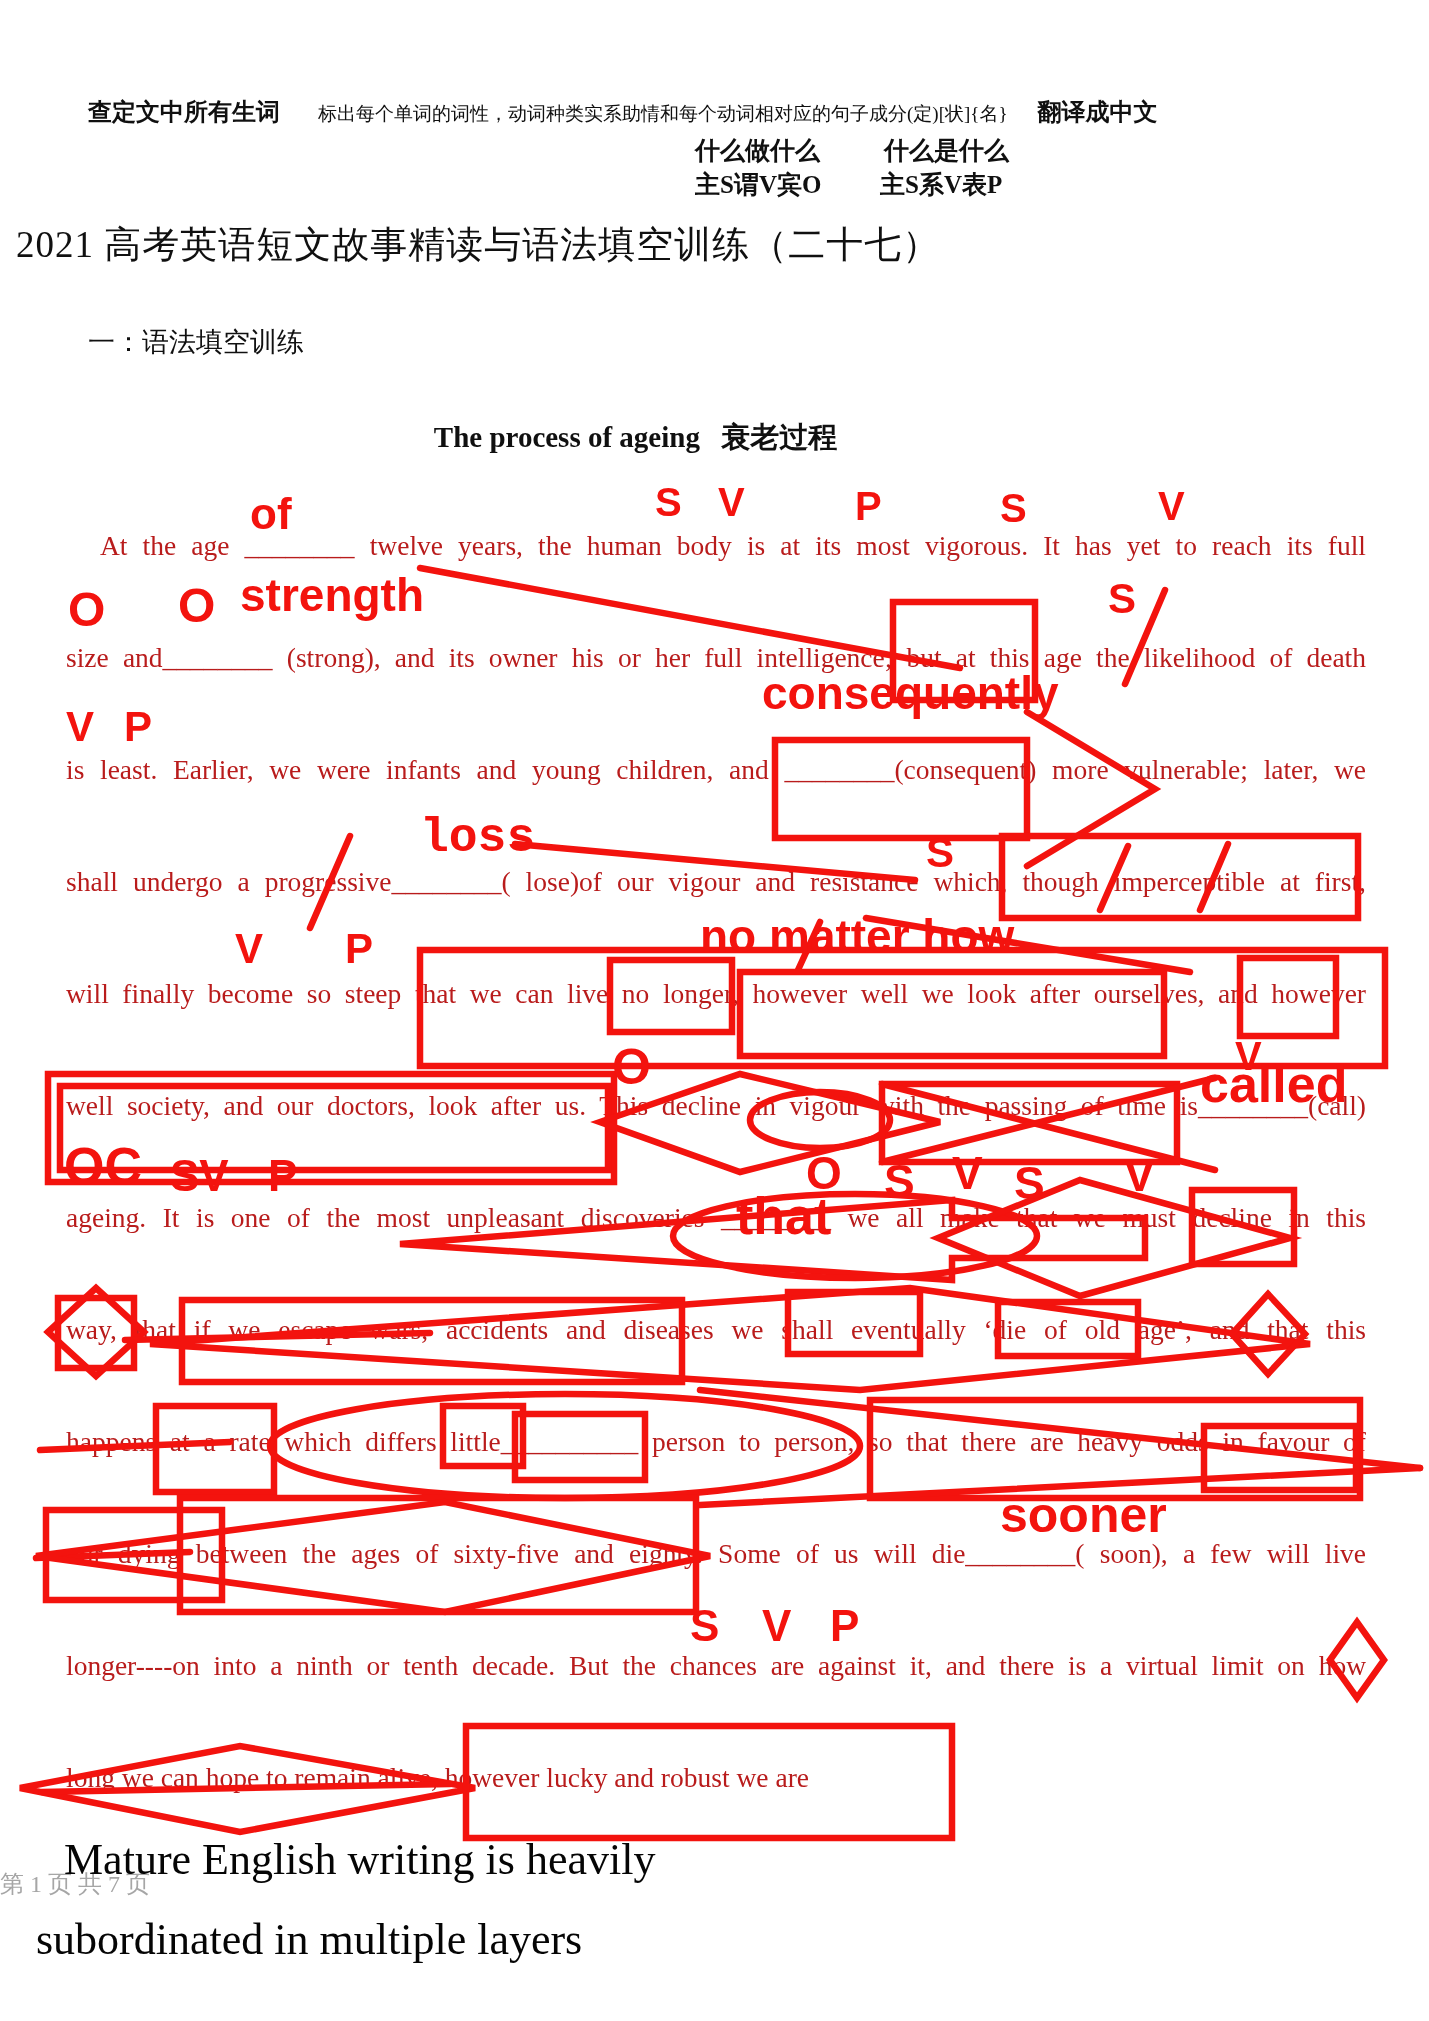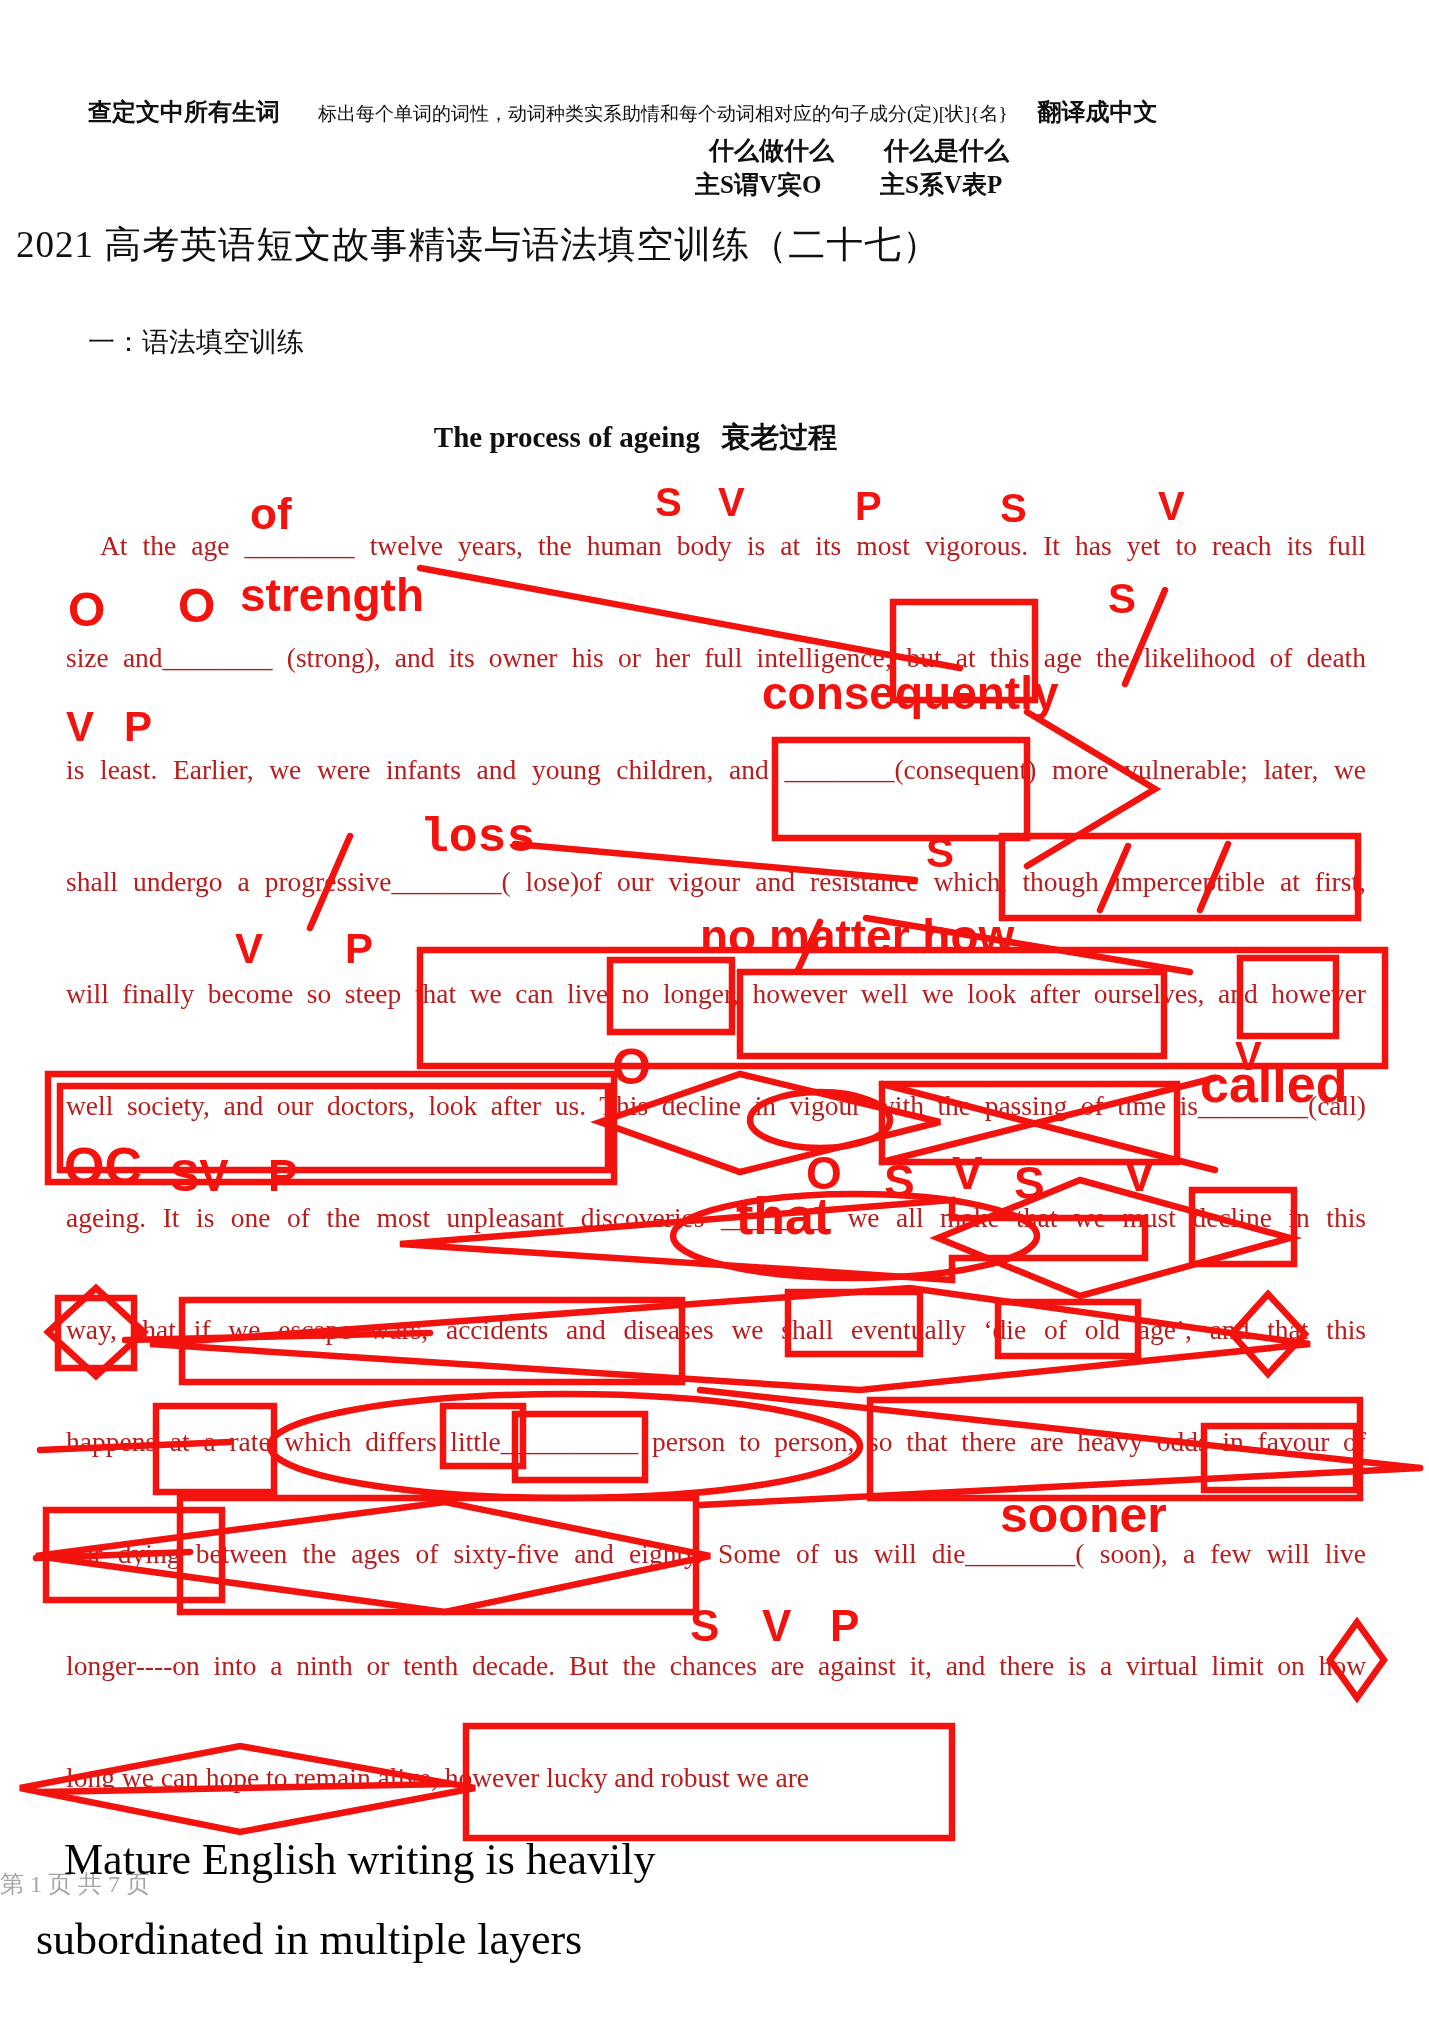--- a/index.html
+++ b/index.html
@@ -27,21 +27,21 @@
 </head>
 <body>
 
 <div id="page">
 
   <div class="abs" style="left:88px;top:96px;white-space:nowrap;">
     <span class="hdr-b">查定文中所有生词</span>
     <span class="hdr-s" style="margin-left:34px;">标出每个单词的词性，动词种类实系助情和每个动词相对应的句子成分(定)[状]{名}</span>
     <span class="hdr-b" style="margin-left:26px;">翻译成中文</span>
   </div>
-  <div class="abs hdr-k" style="left:695px;top:134px;margin-left:14px;">什么做什么</div>
+  <div class="abs hdr-k" style="left:695px;top:134px;">什么做什么</div>
   <div class="abs hdr-k" style="left:884px;top:134px;">什么是什么</div>
   <div class="abs hdr-k" style="left:695px;top:168px;">主S谓V宾O</div>
   <div class="abs hdr-k" style="left:880px;top:168px;">主S系V表P</div>
 
   <div class="abs doc-title">2021 高考英语短文故事精读与语法填空训练（二十七）</div>
   <div class="abs section-h">一：语法填空训练</div>
   <div class="abs sub-title">
     <span>The process of ageing</span>
     <span style="margin-left:14px;">衰老过程</span>
   </div>

